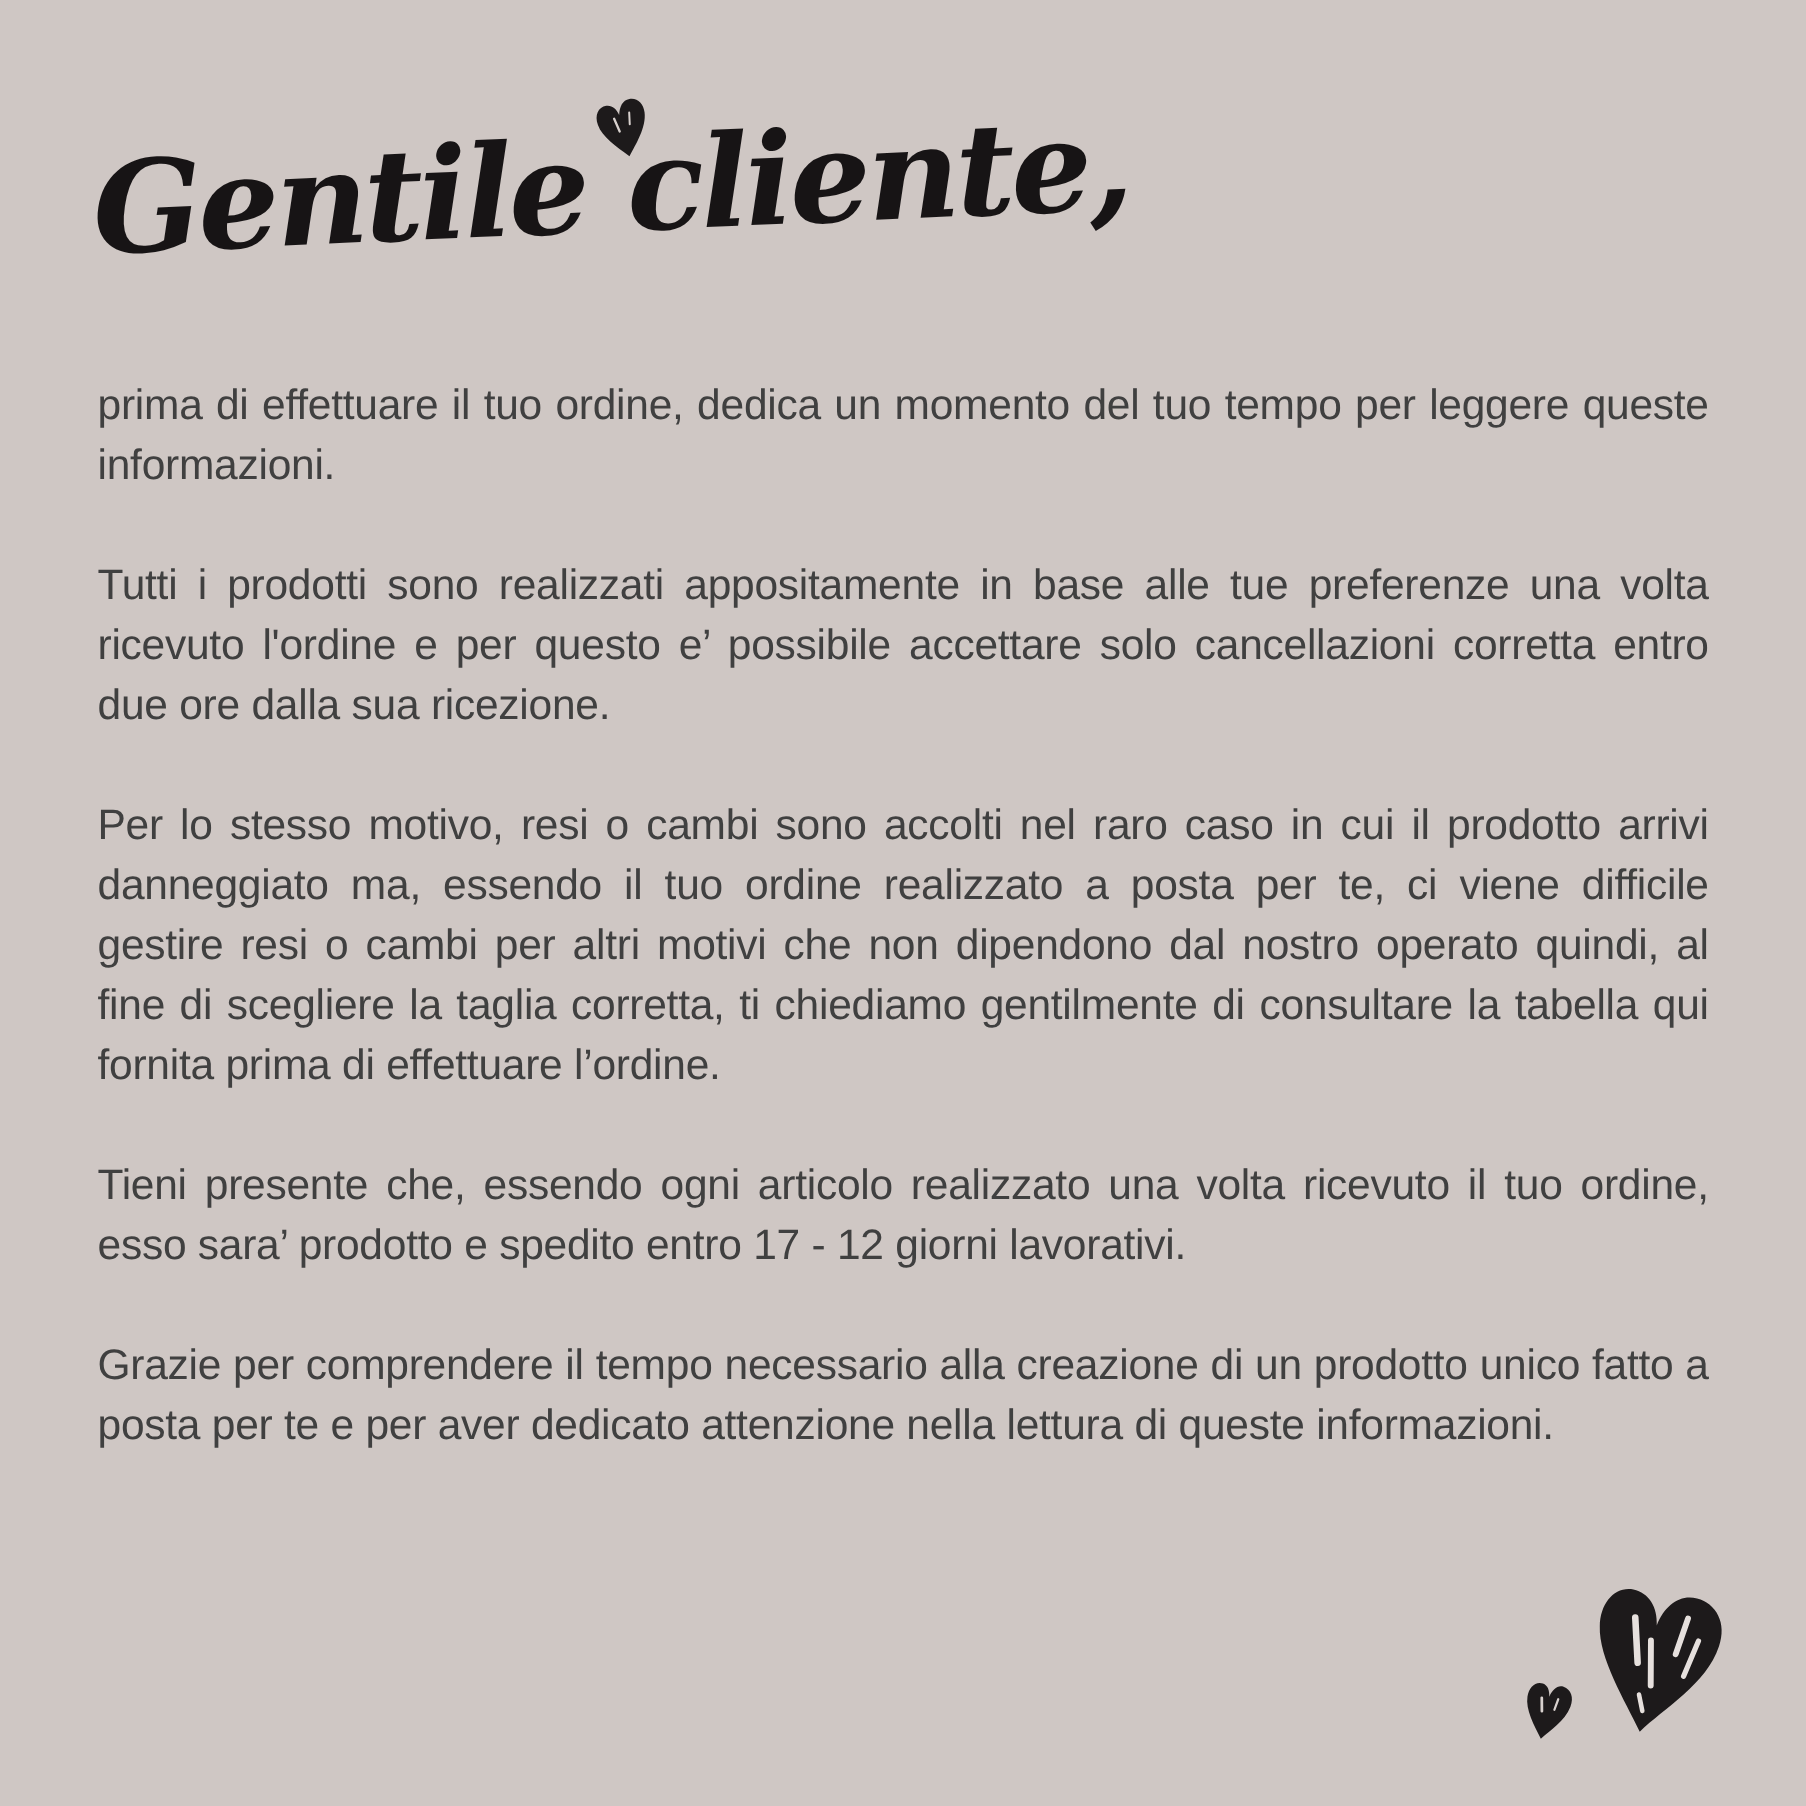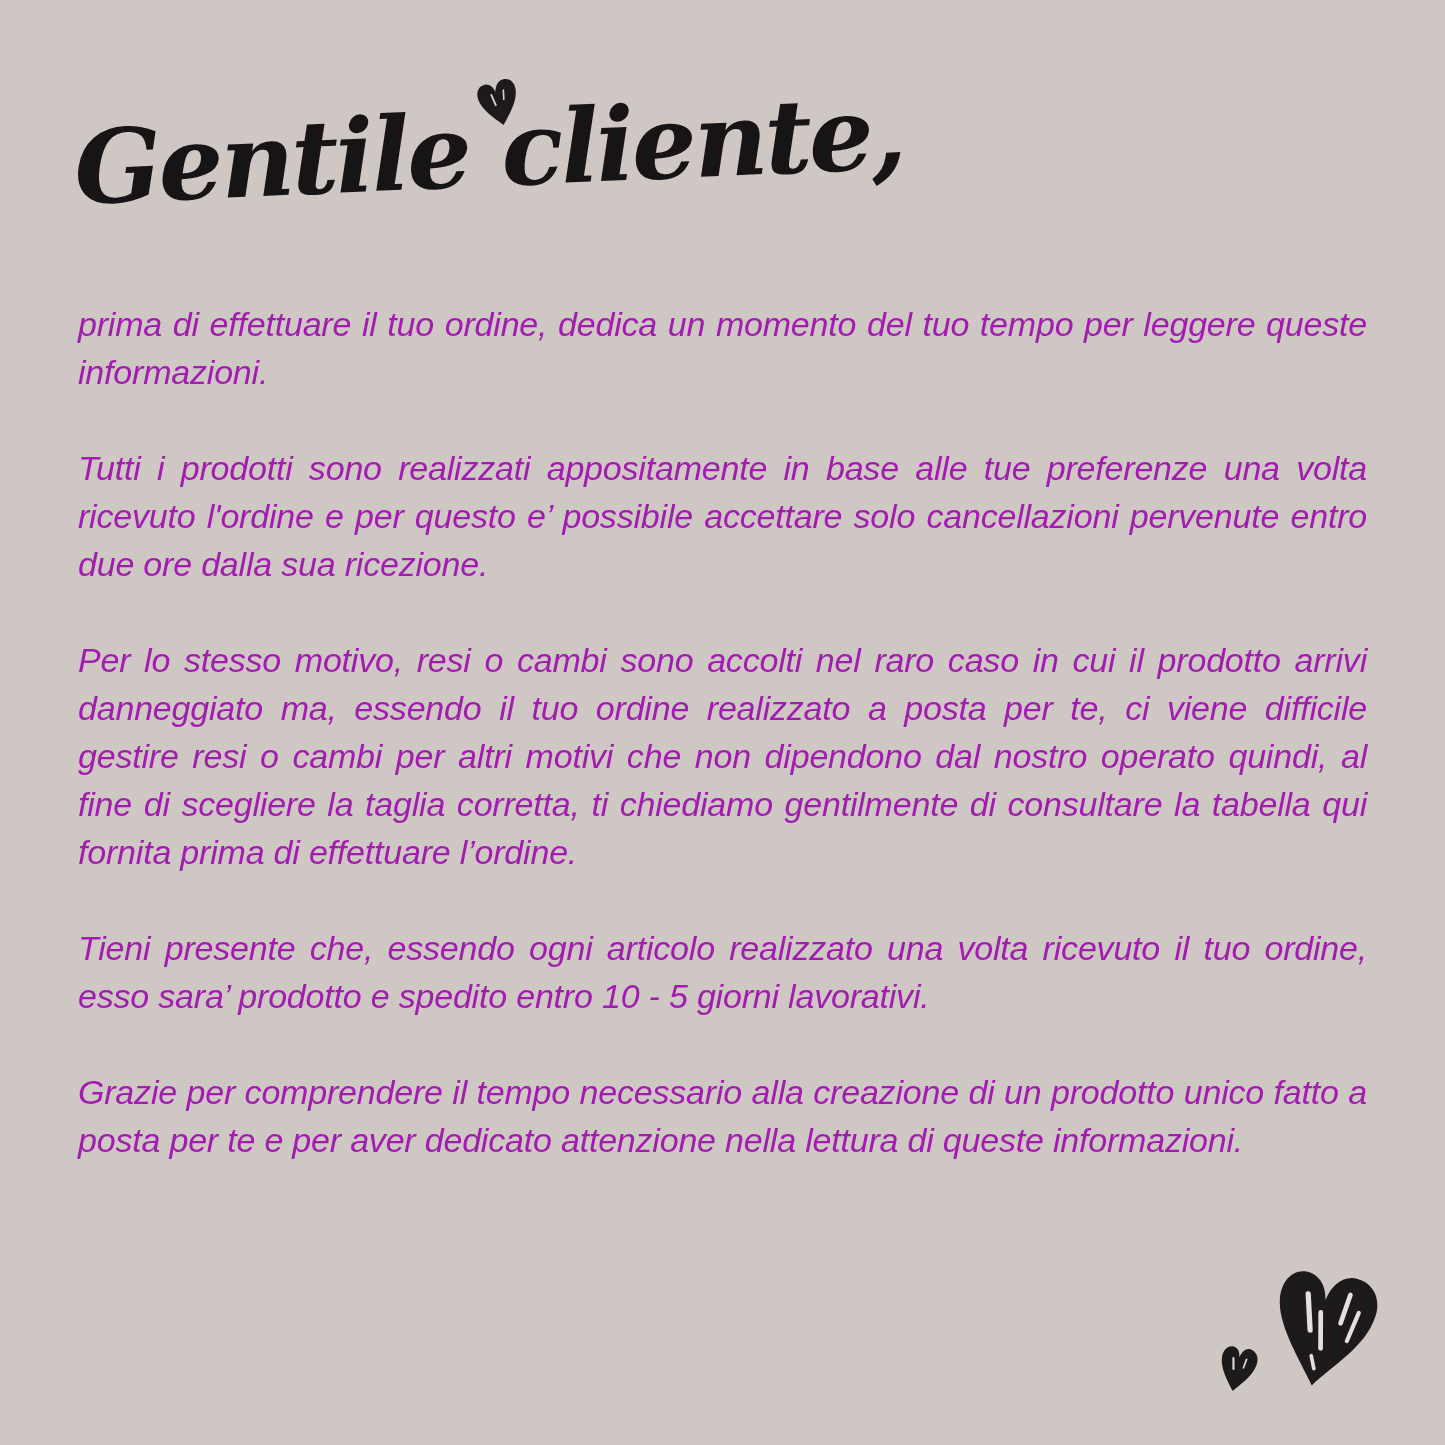--- a/index.html
+++ b/index.html
@@ -46,24 +46,23 @@
     width: 46px;
     height: 54px;
     transform: rotate(-14deg);
   }
   .title-heart svg { width: 100%; height: 100%; }
   .letter p {
     margin: 0 0 48px 0;
     font-size: 34px;
     line-height: 48px;
     letter-spacing: -0.2px;
-    color: #a21caf;
+    color: #404040;
     text-align: justify;
     text-justify: inter-word;
-    font-style: italic;
   }
   .letter p:last-child { margin-bottom: 0; }
   .hearts {
     position: absolute;
     right: 56px;
     bottom: 46px;
     width: 180px;
     height: 132px;
   }
   .small-heart {
@@ -95,23 +94,23 @@
       <svg viewBox="0 0 100 110" xmlns="http://www.w3.org/2000/svg">
         <path fill="#1d1a1b" d="M48 104 C30 82 10 60 8 38 C6 20 16 8 30 9 C40 10 46 18 48 30 C52 16 60 6 72 7 C86 8 94 20 92 36 C89 62 64 86 48 104 Z"></path>
         <path d="M38 34 L42 58" stroke="#d8d1ce" stroke-width="4" stroke-linecap="round" fill="none"></path>
         <path d="M66 30 L62 50" stroke="#d8d1ce" stroke-width="3.5" stroke-linecap="round" fill="none"></path>
       </svg>
     </span>
   </header>
 
   <main class="letter">
     <p>prima di effettuare il tuo ordine, dedica un momento del tuo tempo per leggere queste informazioni.</p>
-    <p>Tutti i prodotti sono realizzati appositamente in base alle tue preferenze una volta ricevuto l'ordine e per questo e’ possibile accettare solo cancellazioni pervenute entro due ore dalla sua ricezione.</p>
+    <p>Tutti i prodotti sono realizzati appositamente in base alle tue preferenze una volta ricevuto l'ordine e per questo e’ possibile accettare solo cancellazioni corretta entro due ore dalla sua ricezione.</p>
     <p>Per lo stesso motivo, resi o cambi sono accolti nel raro caso in cui il prodotto arrivi danneggiato ma, essendo il tuo ordine realizzato a posta per te, ci viene difficile gestire resi o cambi per altri motivi che non dipendono dal nostro operato quindi, al fine di scegliere la taglia corretta, ti chiediamo gentilmente di consultare la tabella qui fornita prima di effettuare l’ordine.</p>
-    <p>Tieni presente che, essendo ogni articolo realizzato una volta ricevuto il tuo ordine, esso sara’ prodotto e spedito entro 10 - 5 giorni lavorativi.</p>
+    <p>Tieni presente che, essendo ogni articolo realizzato una volta ricevuto il tuo ordine, esso sara’ prodotto e spedito entro 17 - 12 giorni lavorativi.</p>
     <p>Grazie per comprendere il tempo necessario alla creazione di un prodotto unico fatto a posta per te e per aver dedicato attenzione nella lettura di queste informazioni.</p>
   </main>
 
   <div class="hearts">
     <span class="small-heart">
       <svg viewBox="0 0 100 120" xmlns="http://www.w3.org/2000/svg">
         <path fill="#1d1a1b" d="M44 114 C28 92 8 66 8 42 C8 24 18 12 32 14 C41 16 46 24 47 36 C51 22 59 12 70 14 C84 17 92 30 88 48 C82 76 58 96 44 114 Z"></path>
         <path d="M34 40 L38 64" stroke="#d8d1ce" stroke-width="5" stroke-linecap="round" fill="none"></path>
         <path d="M64 38 L60 58" stroke="#d8d1ce" stroke-width="4" stroke-linecap="round" fill="none"></path>
       </svg>

